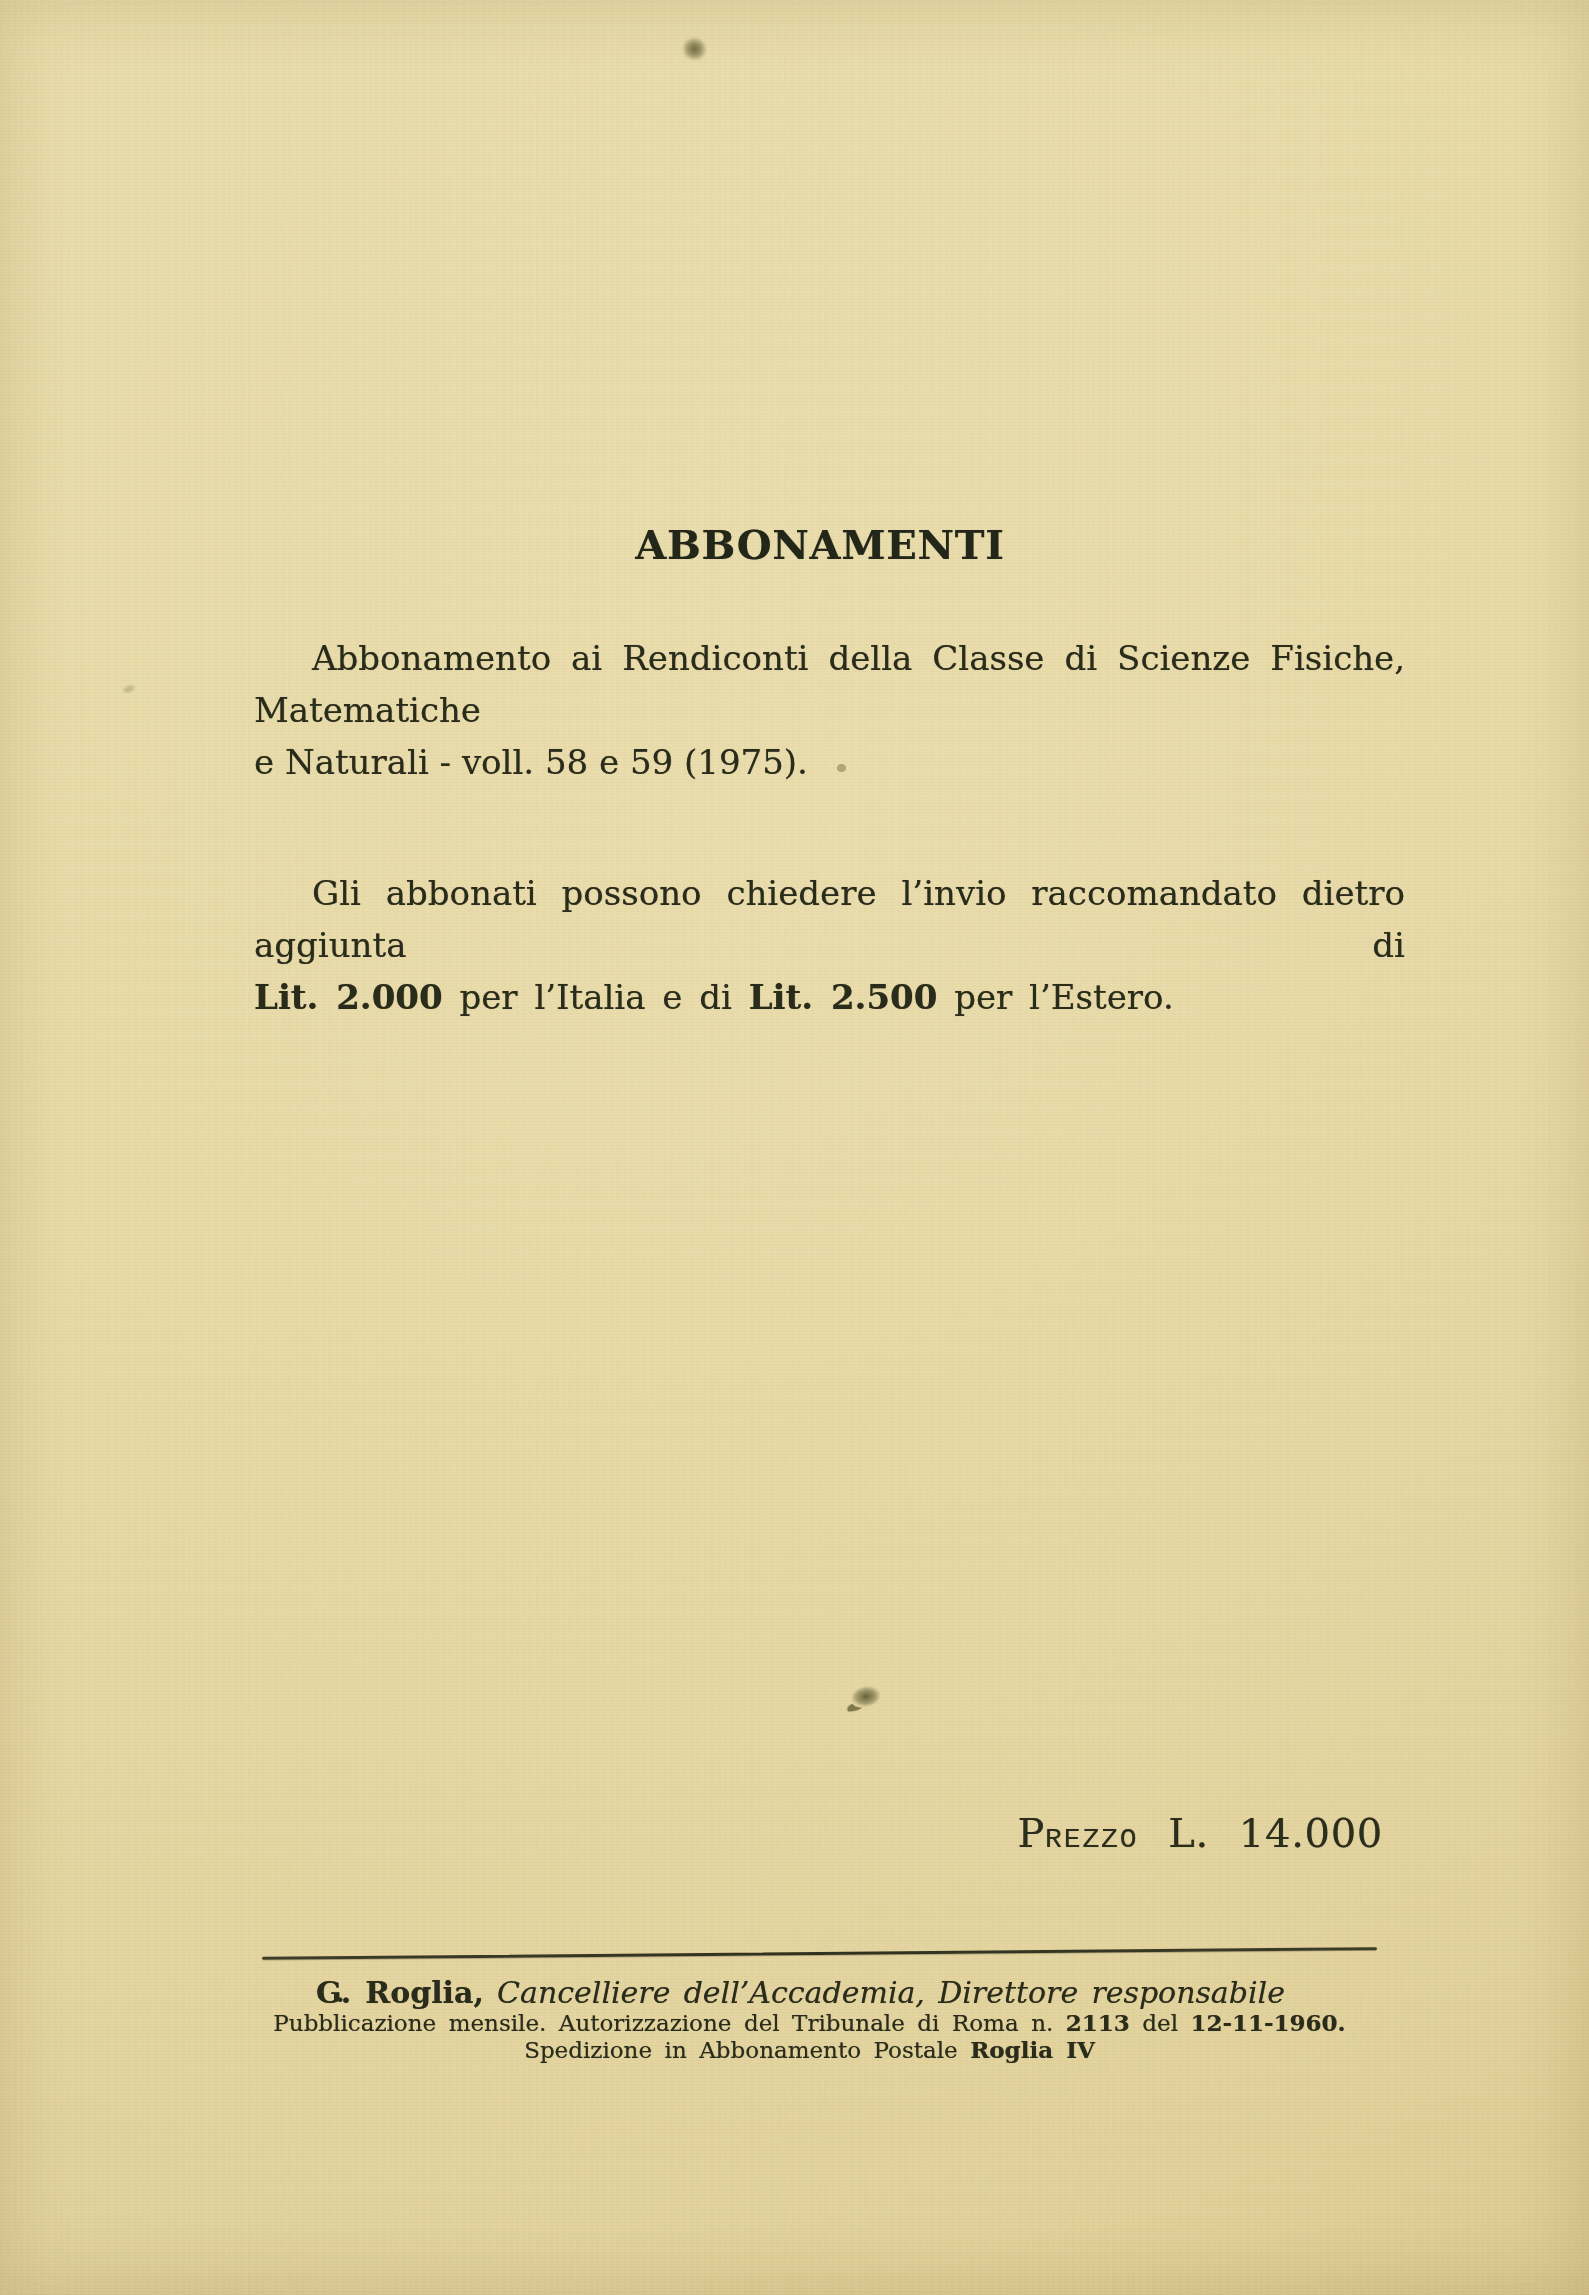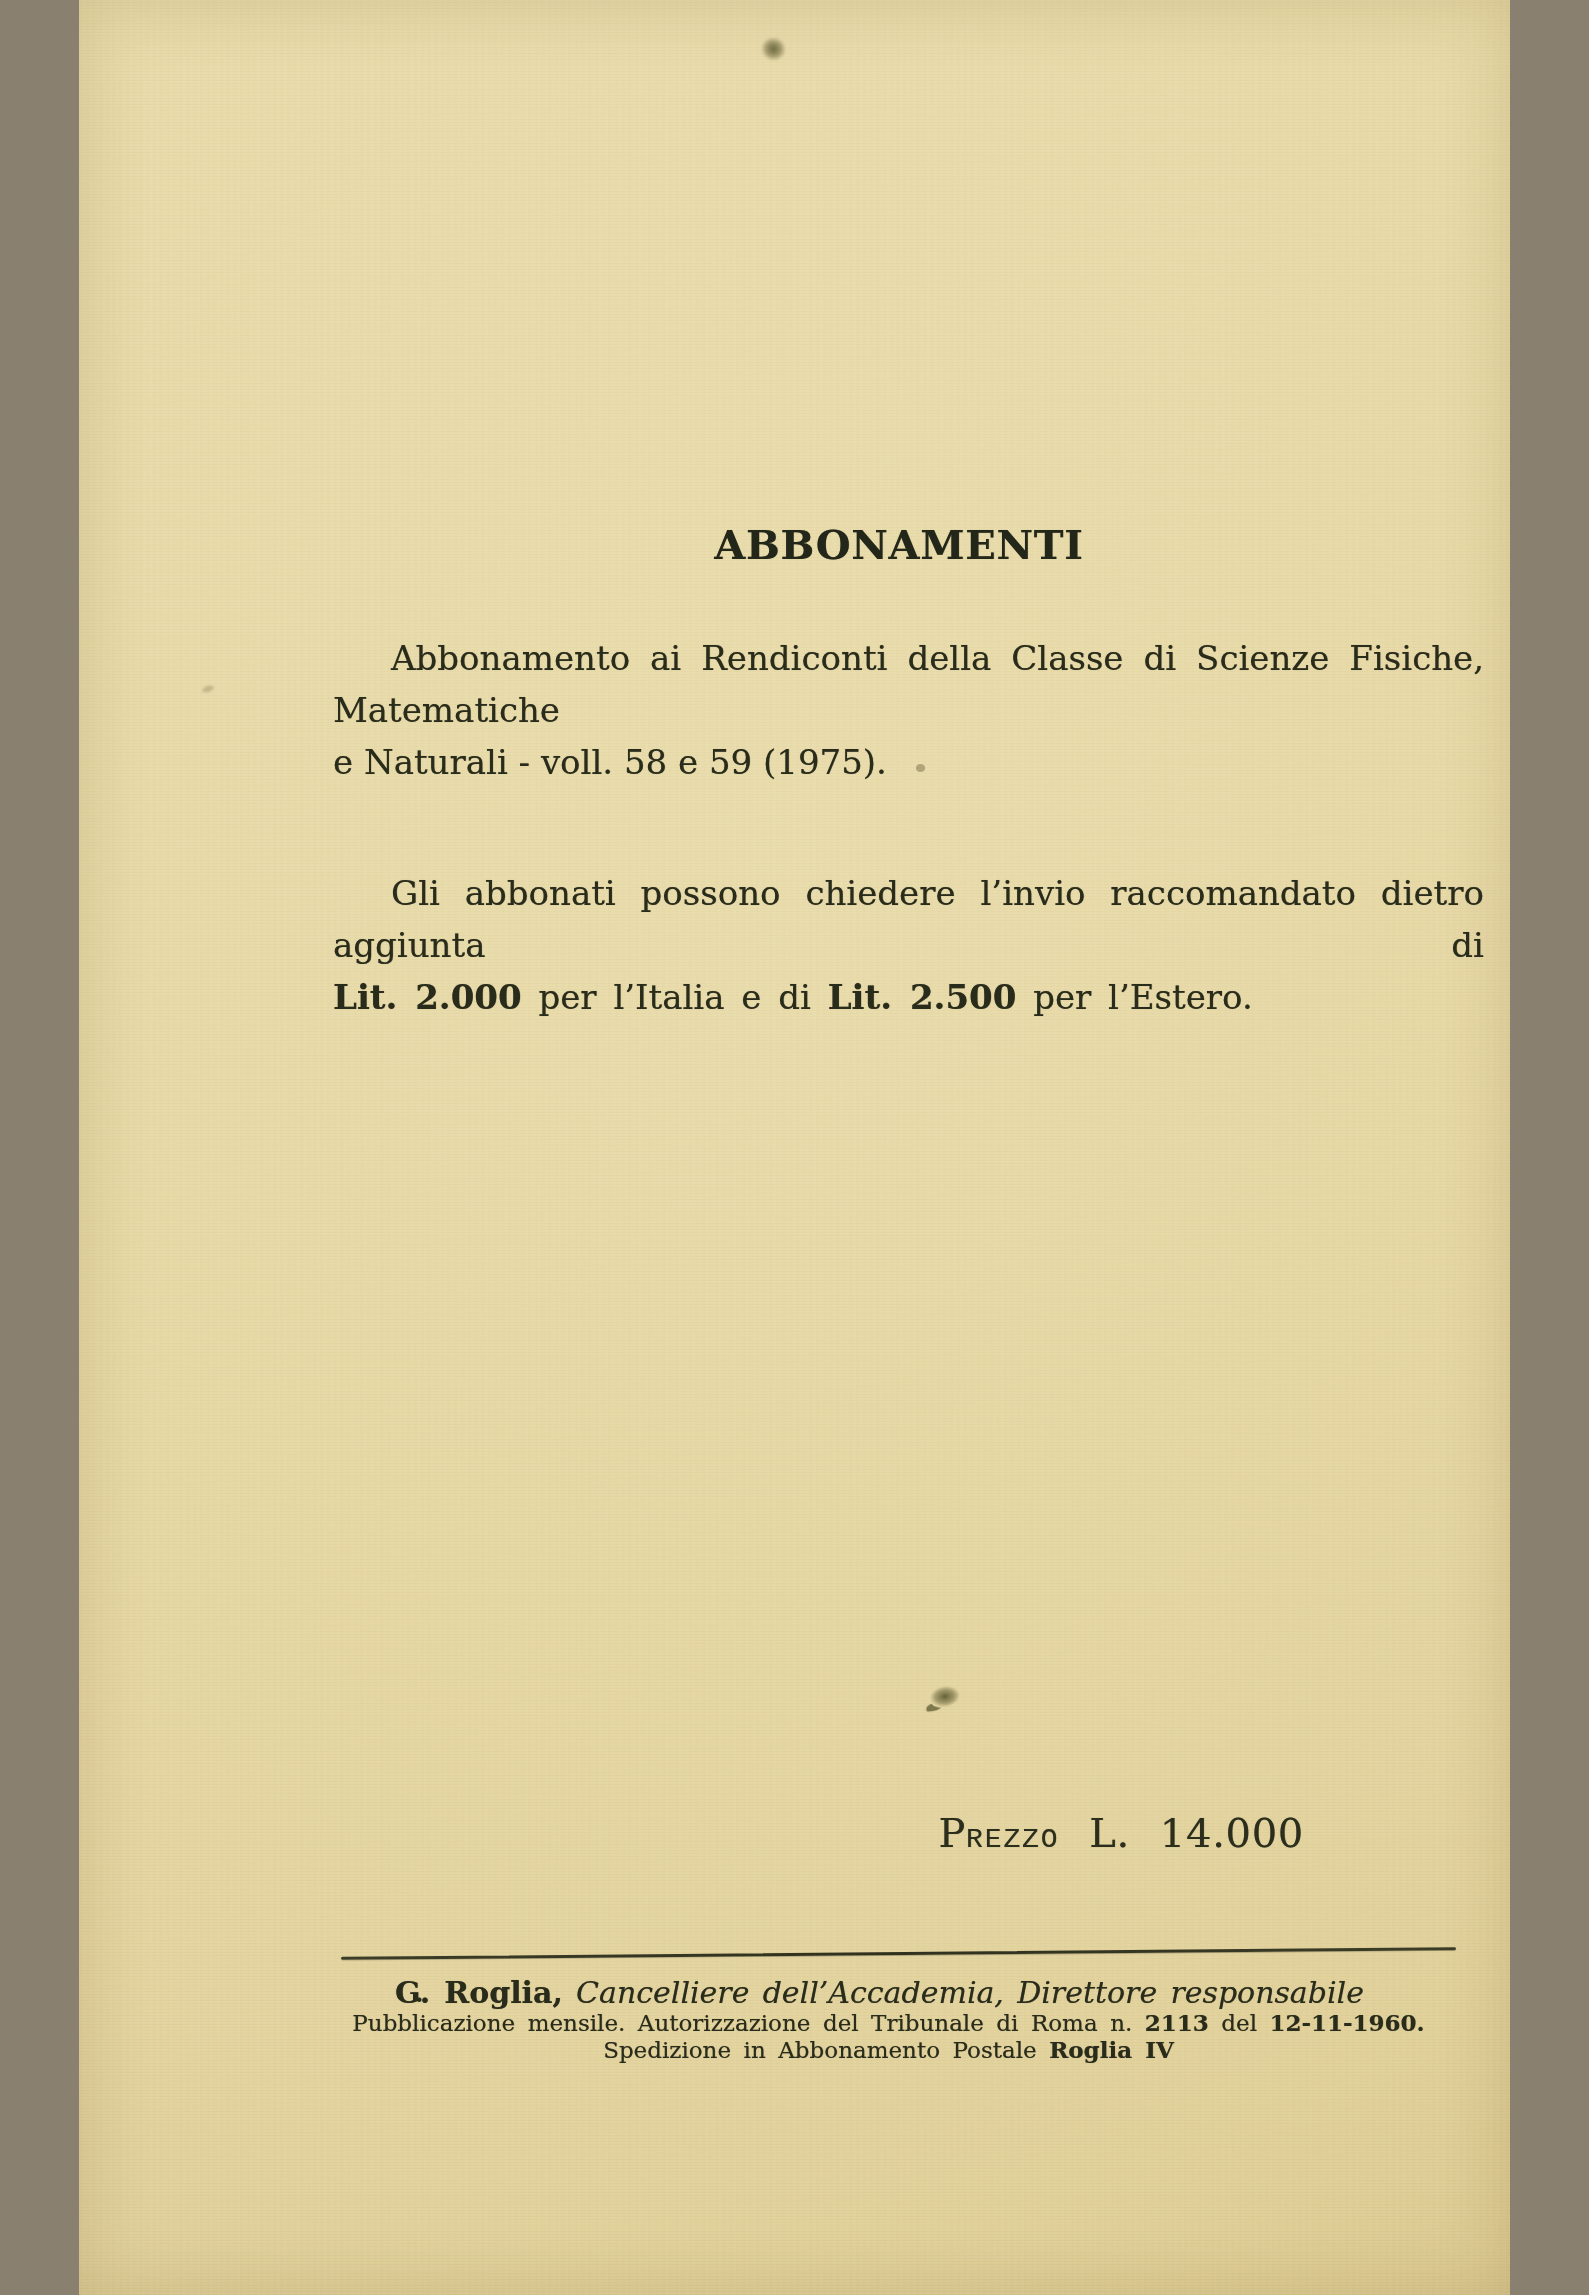--- a/index.html
+++ b/index.html
@@ -1,18 +1,18 @@
 <!DOCTYPE html>
 <html style="font-size:12px"><head>
 <meta charset="utf-8">
 <style>
   html,body{margin:0;padding:0;background:#8a8070;}
   .page{
     position:relative;
-    width:1431px;height:2295px;
+    width:1589px;height:2295px;
     margin:0 auto;
     overflow:hidden;
     background:
       radial-gradient(ellipse 140% 110% at 50% 38%, rgba(255,250,225,0.14) 0%, rgba(255,250,225,0.02) 55%, rgba(90,70,20,0.10) 100%),
       repeating-linear-gradient(0deg, rgba(140,110,40,0.030) 0px, rgba(140,110,40,0.030) 0.7px, rgba(255,255,255,0.018) 1.5px, rgba(255,255,255,0.018) 3px),
       repeating-linear-gradient(90deg, rgba(150,120,50,0.016) 0px, rgba(150,120,50,0.016) 2.2px, rgba(255,248,220,0.016) 4.5px, rgba(255,248,220,0.016) 6.7px),
       linear-gradient(160deg, #e8daa8 0%, #e6d7a3 45%, #e2d29c 80%, #decd94 100%);
     box-shadow: inset 0 0 67px rgba(110,85,30,0.18);
     font-family:"DejaVu Serif","Liberation Serif",serif;
     color:#2a2c1b;

